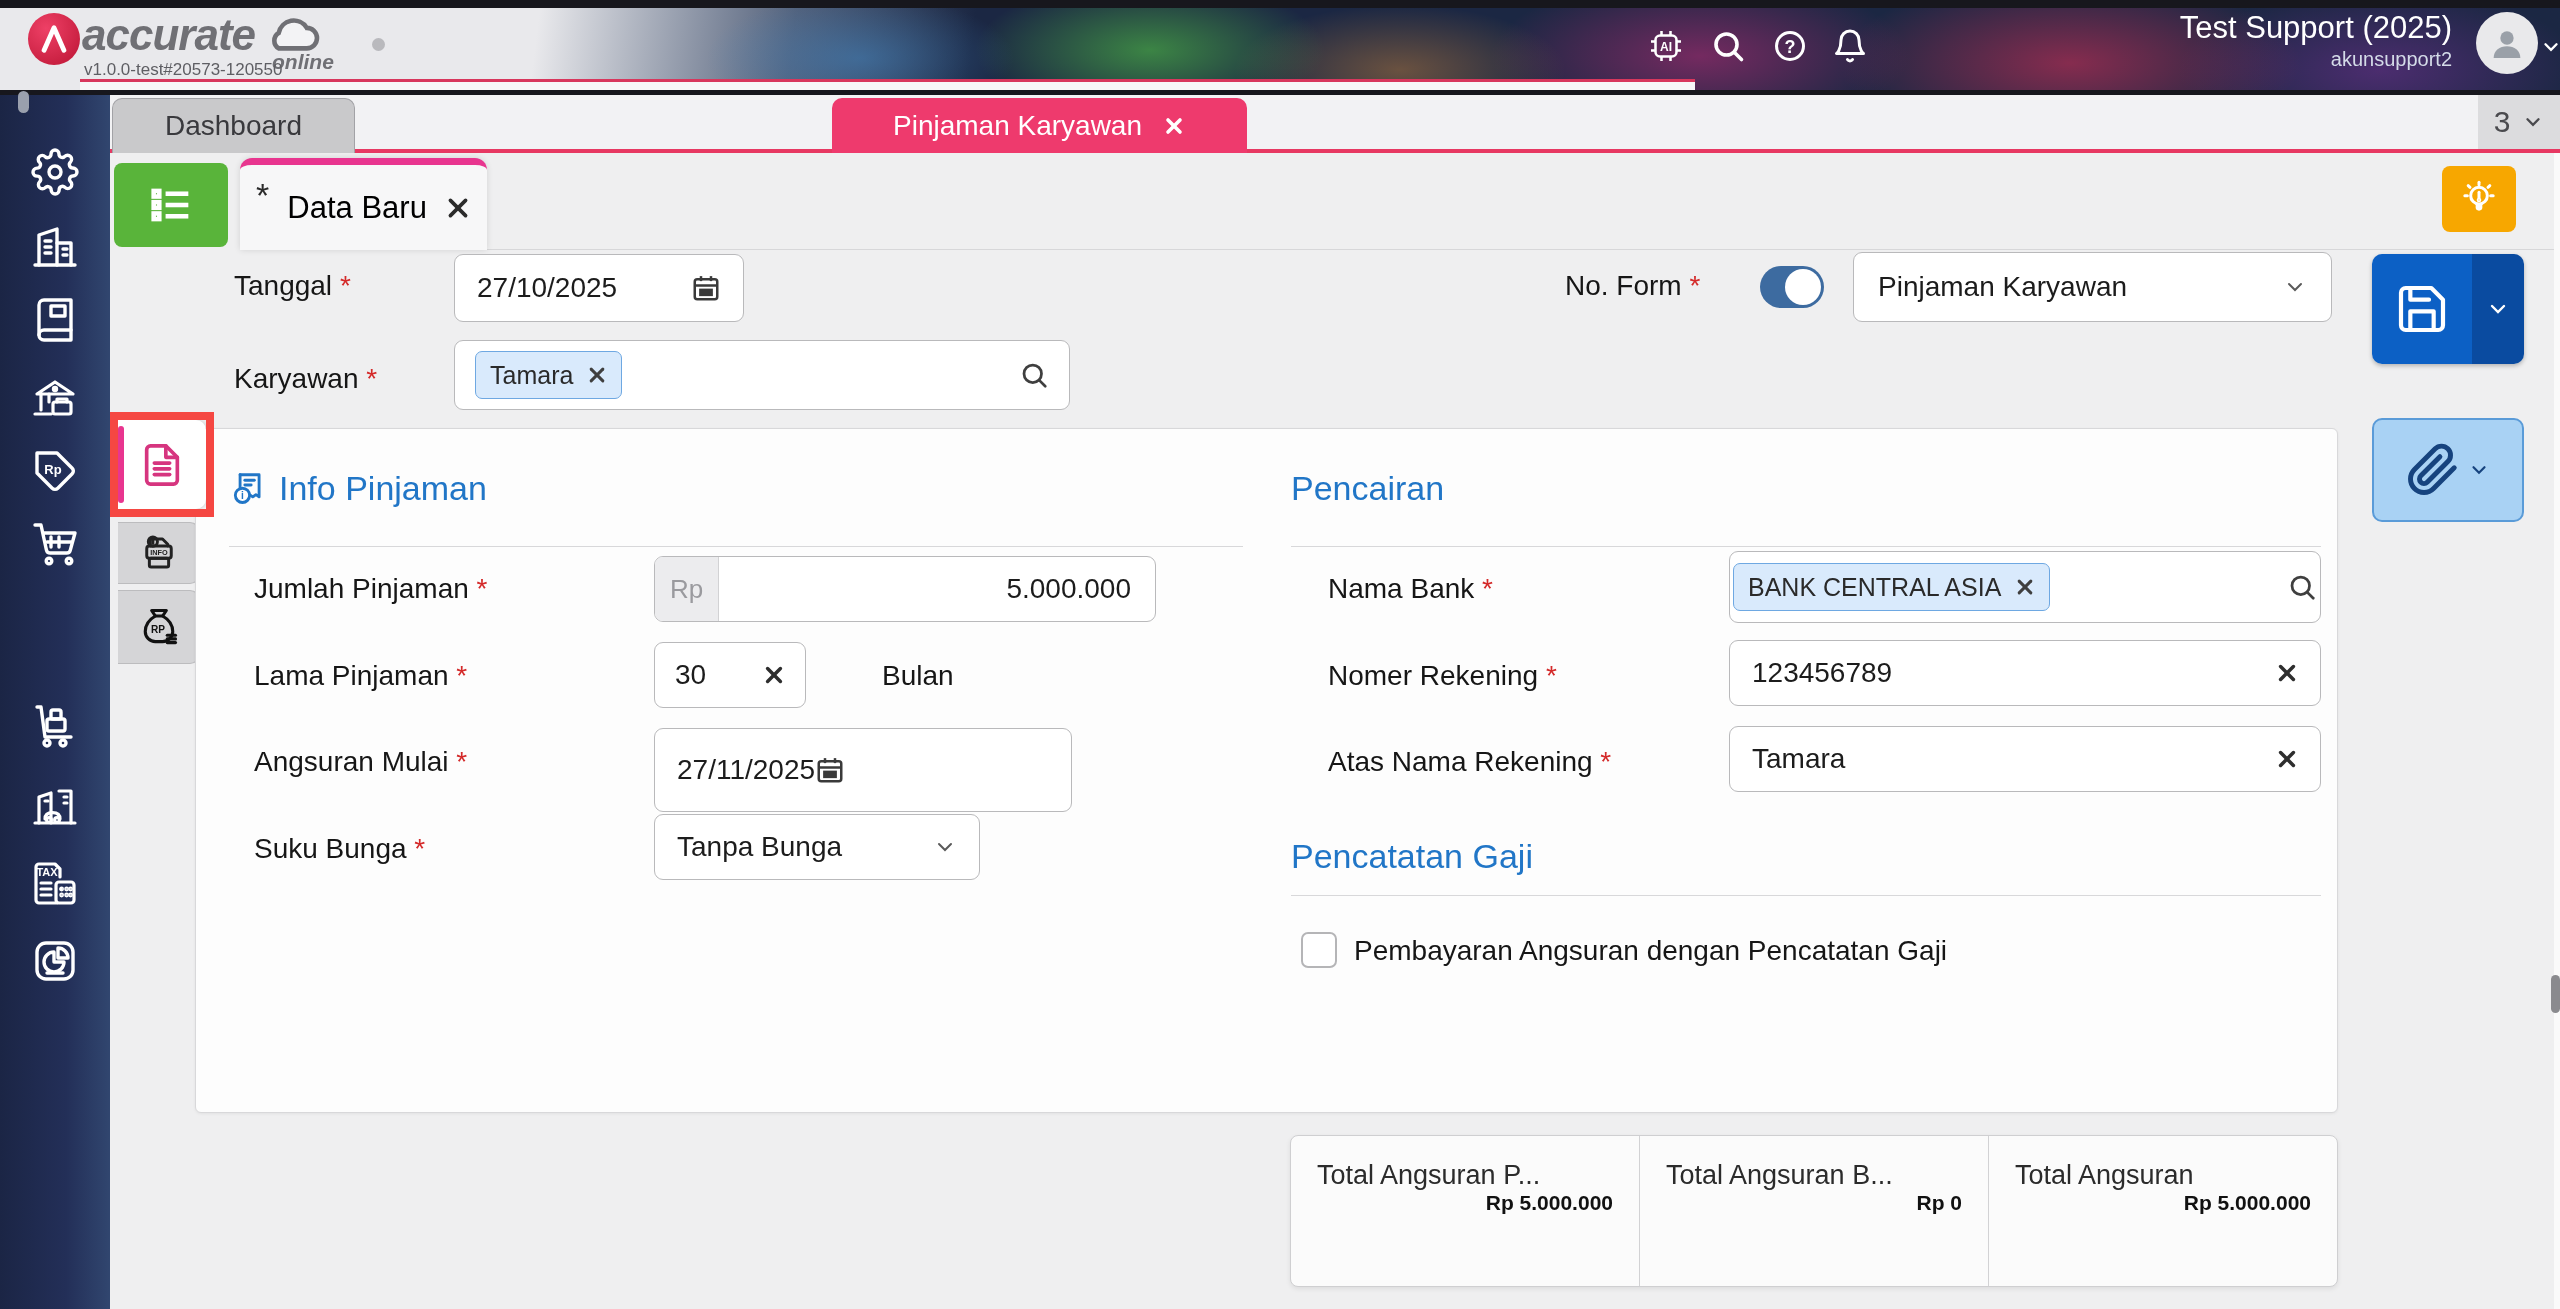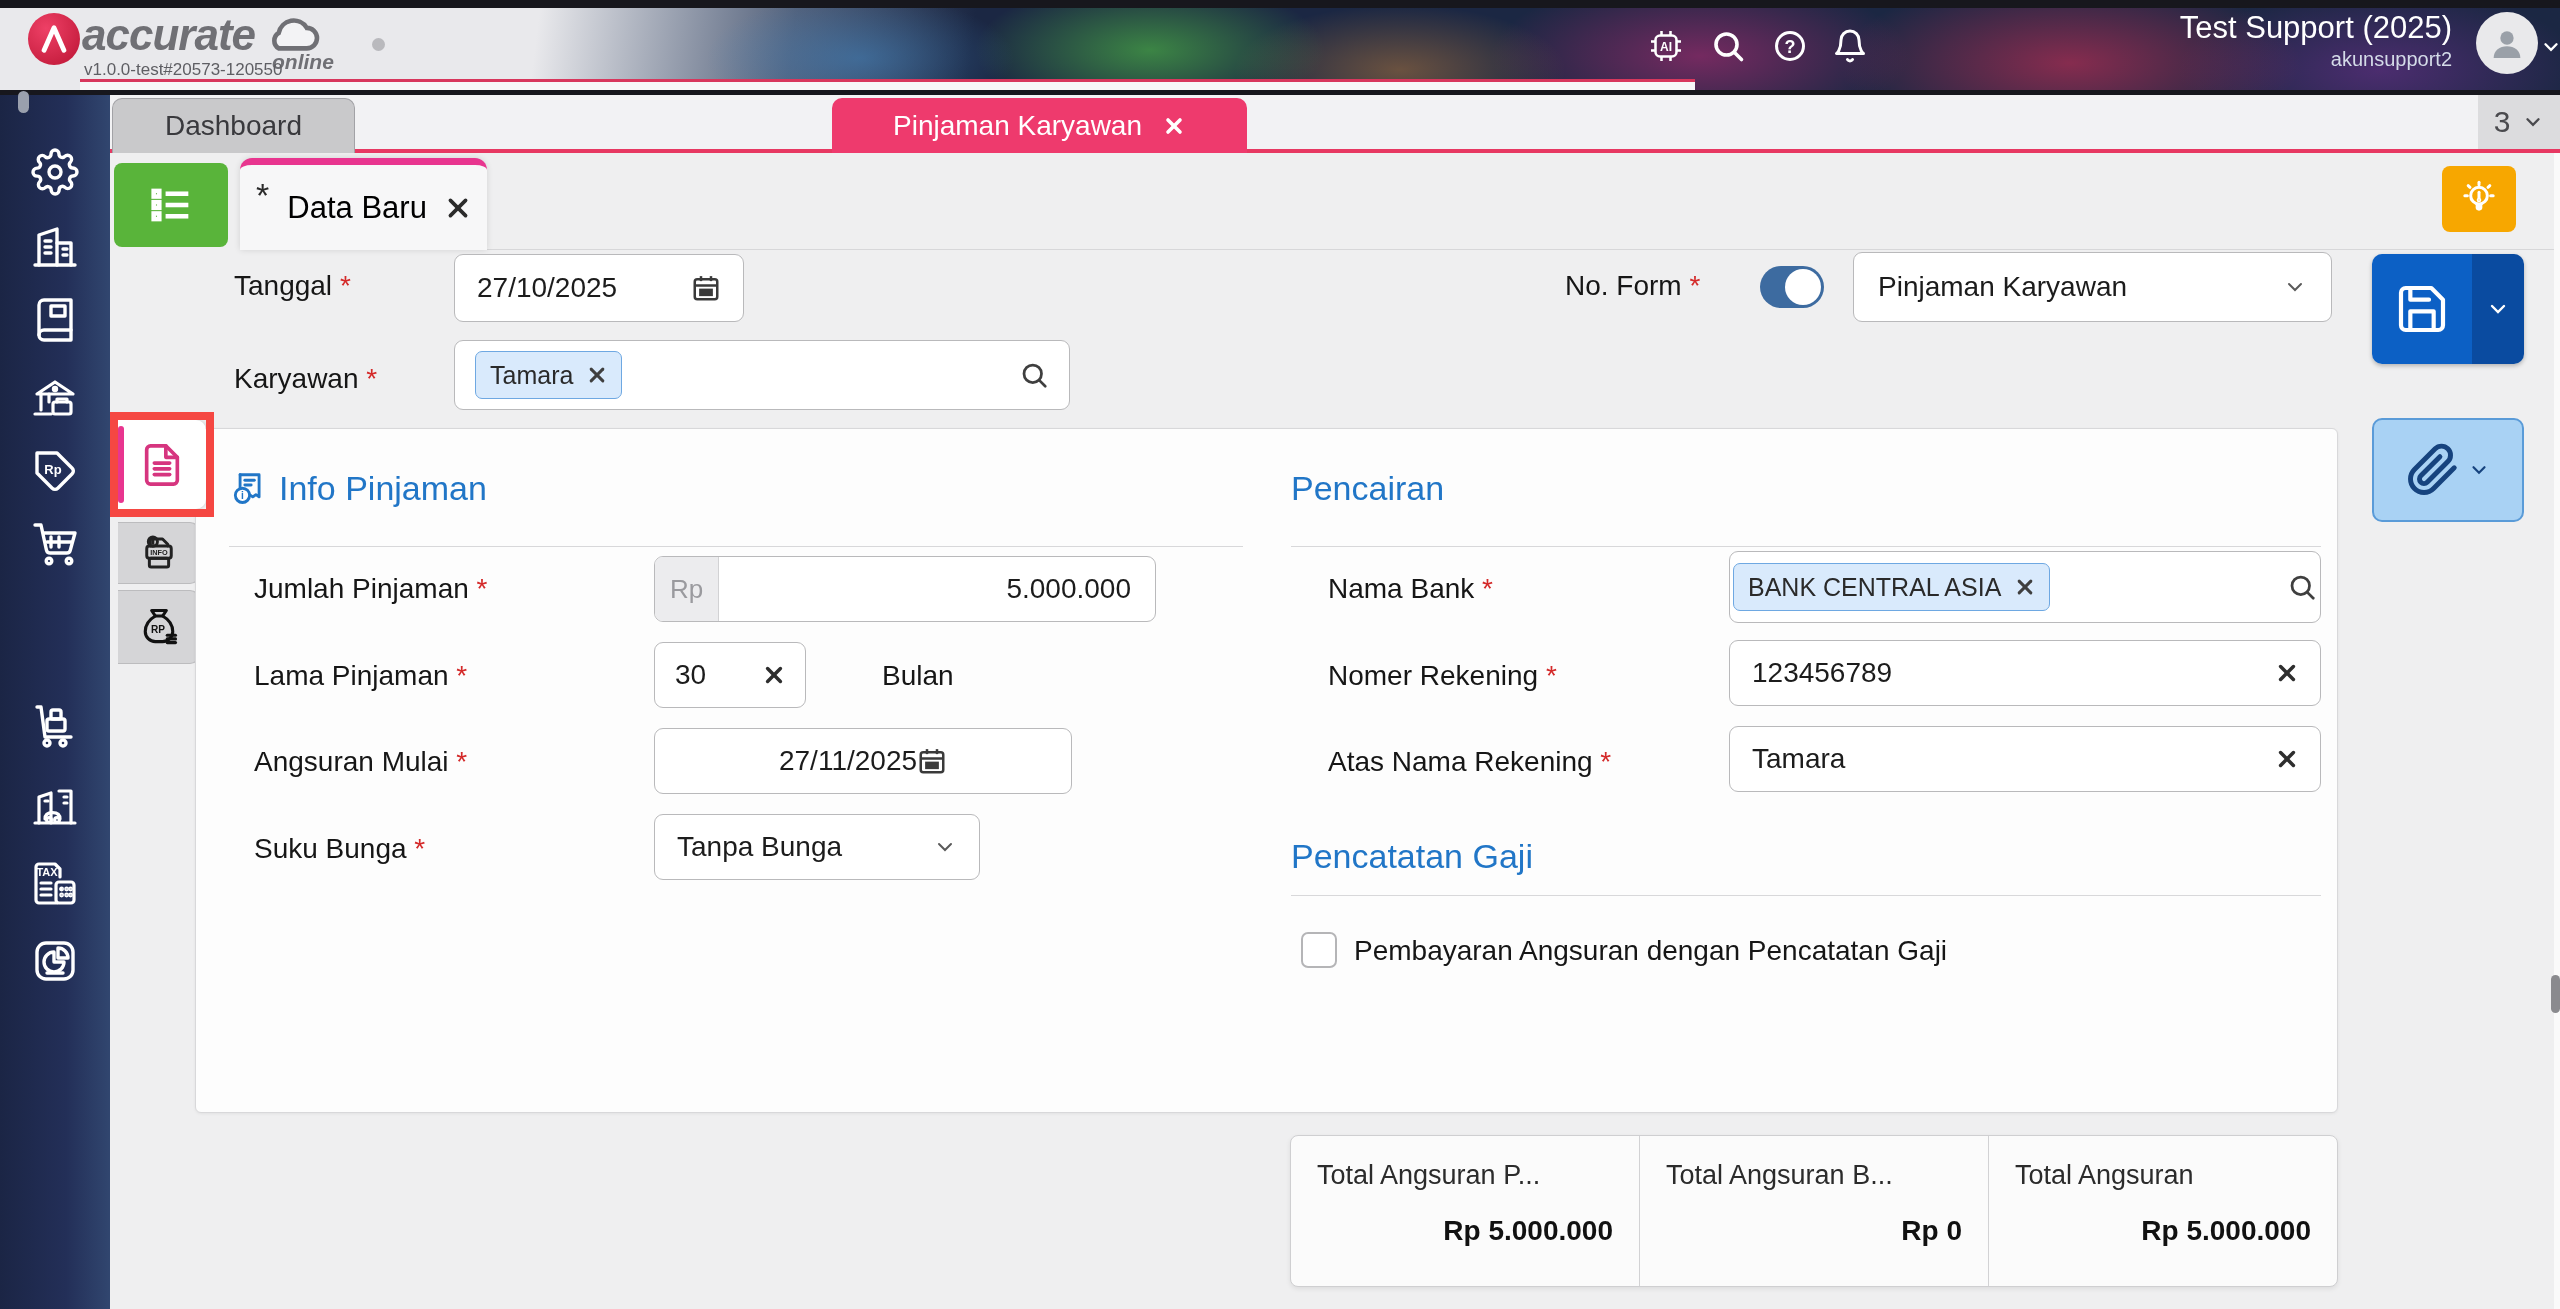--- a/index.html
+++ b/index.html
@@ -105,21 +105,21 @@
 
   #checkbox-gaji { position:absolute; left:1105px; top:503px; width:36px; height:36px; background:#fff;
     border:2px solid #b5b5b7; border-radius:7px; }
 
   
   #totals-card { left:1180px; top:982px; width:1048px; height:152px; background:#fbfbfb;
     border:1px solid #cfcfd1; border-radius:8px; box-shadow:0 2px 5px rgba(0,0,0,.08); display:flex; }
   .total-col { flex:1; padding:24px 26px 0 26px; }
   .total-col + .total-col { border-left:1px solid #d2d2d4; }
   .total-label { font-size:27px; color:#2b2b2b; }
-  .total-value { font-size:28px; font-weight:bold; color:#111; text-align:right; margin-top:24px; }
+  .total-value { font-size:21px; font-weight:bold; color:#111; text-align:right; }
 
   #v-scrollbar { left:2554px; top:153px; width:6px; height:1156px; background:#fafafa; }
   #v-scroll-thumb { left:2551px; top:975px; width:9px; height:38px; border-radius:5px; background:#8a8a8e; }
 
   svg { display:block; }
 </style>
 </head>
 <body>
 
 <div id="topbar" class="abs">
@@ -478,21 +478,21 @@
       <svg width="22" height="22" viewBox="0 0 24 24" fill="none" stroke="#2e2e2e" stroke-width="3.8" stroke-linecap="round">
           <line x1="5" y1="5" x2="19" y2="19"></line>
           <line x1="19" y1="5" x2="5" y2="19"></line>
         </svg>
     </div>
     <div class="field-label" style="left:638px; top:231px;margin-left:48px;">Bulan</div>
 
     <div class="field-label" style="left:58px; top:317px;">
       <span>Angsuran Mulai</span> <span class="req">*</span>
     </div>
-    <div class="input-box" style="left:458px; top:299px; width:418px; height:66px; padding:0 22px; justify-content:center;">
+    <div class="input-box" style="left:458px; top:299px; width:418px; height:84px; padding:0 22px; justify-content:flex-start;">
       <span>27/11/2025</span>
       <svg width="30" height="30" viewBox="0 0 24 24" fill="none" stroke="#3a3a3a" stroke-width="2">
           <rect x="3" y="5" width="18" height="16" rx="2"></rect>
           <line x1="8" y1="2.5" x2="8" y2="6.5"></line>
           <line x1="16" y1="2.5" x2="16" y2="6.5"></line>
           <line x1="3" y1="10" x2="21" y2="10"></line>
           <rect x="6.5" y="12.5" width="11" height="6" fill="#3a3a3a" stroke="none"></rect>
         </svg>
     </div>
 

